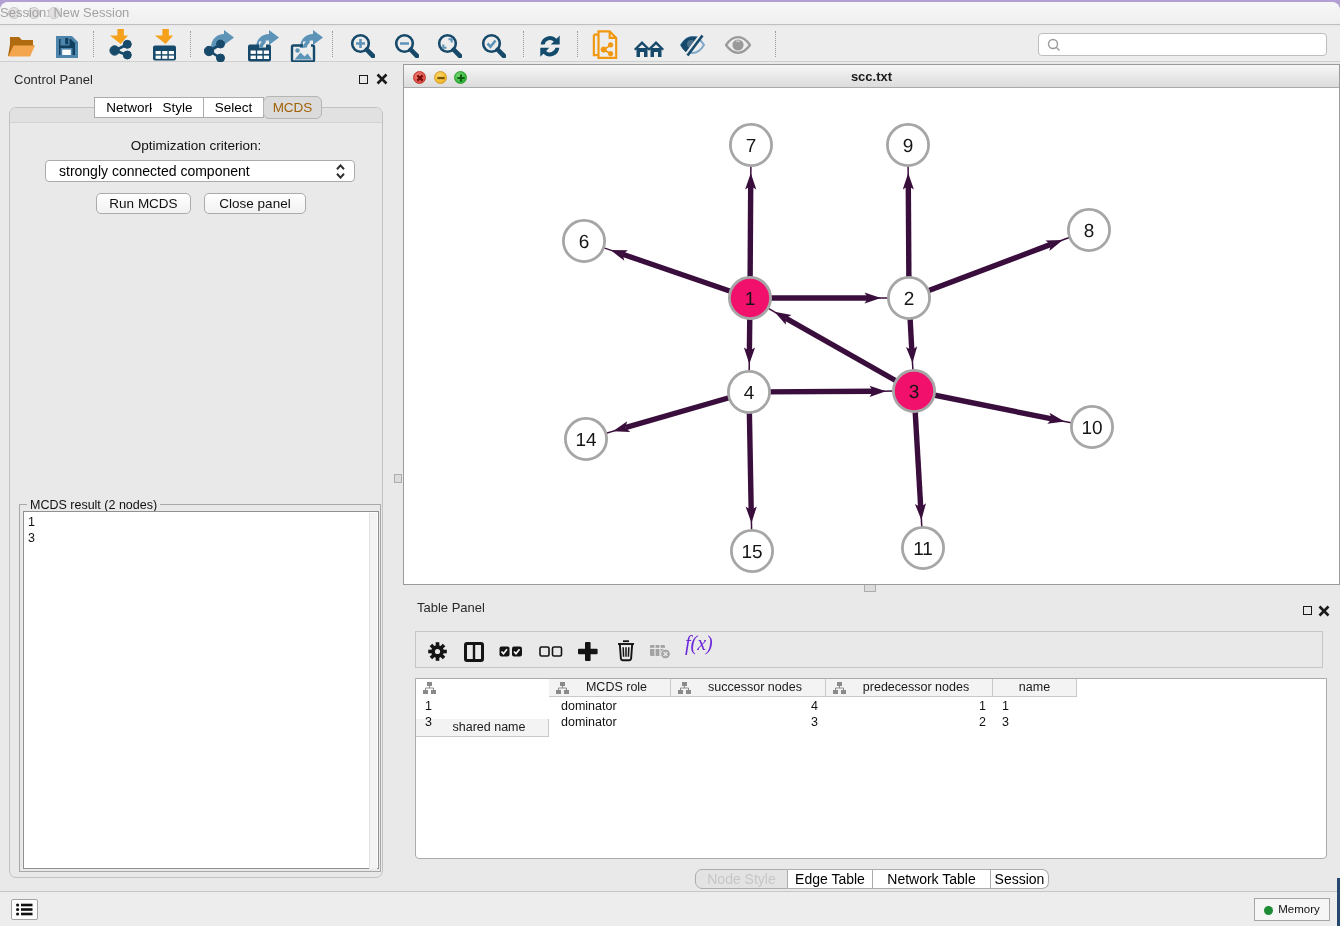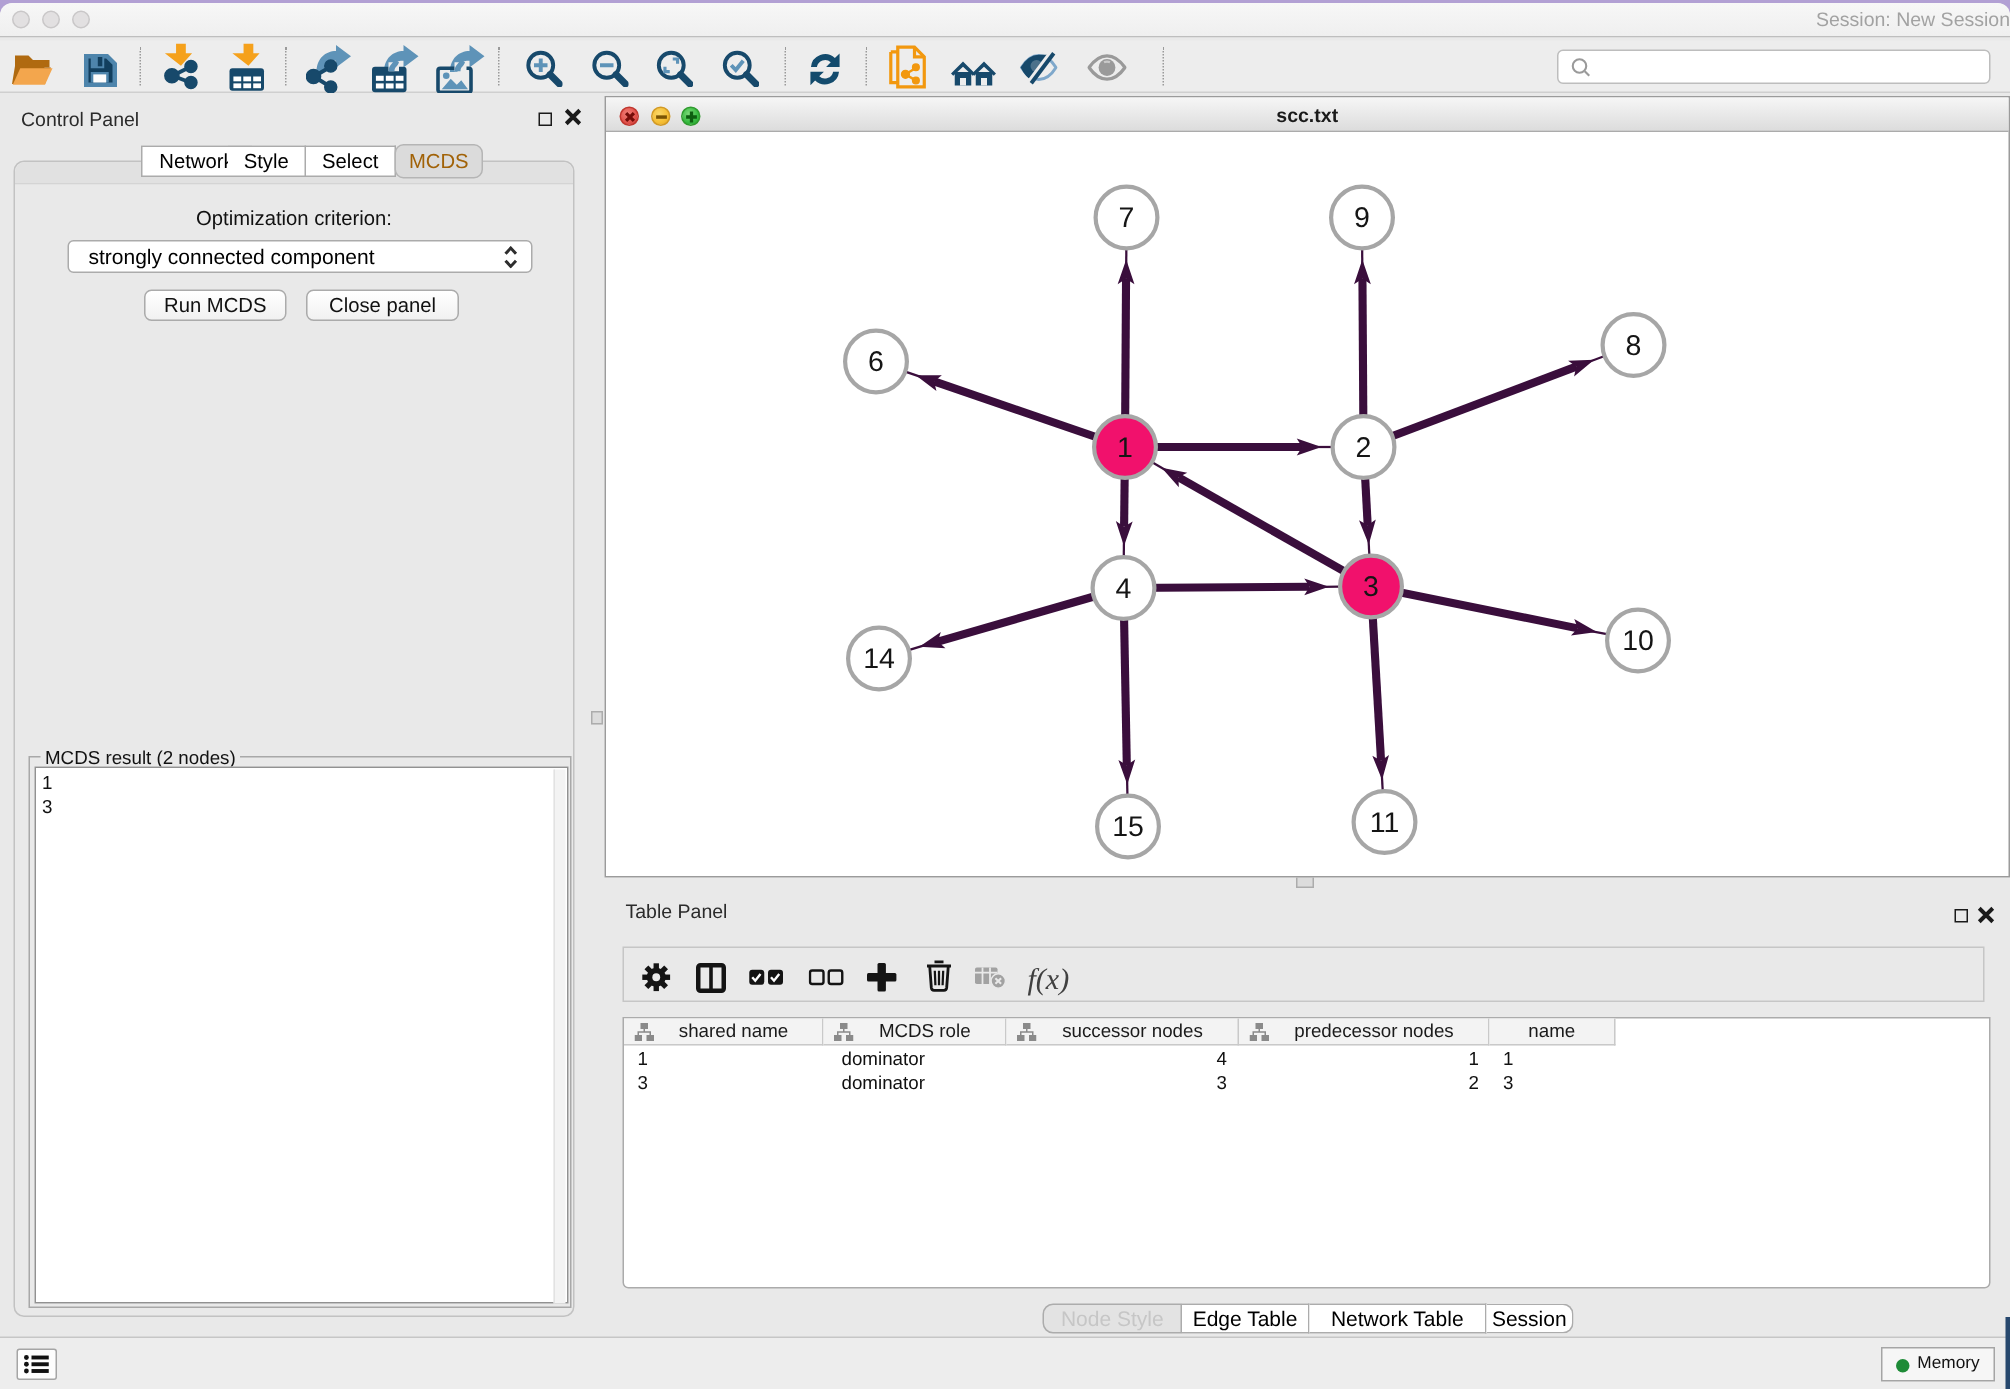--- a/index.html
+++ b/index.html
@@ -2,21 +2,21 @@
 <html><head>
 <meta charset="utf-8">
 <style>
   * { margin:0; padding:0; box-sizing:border-box; }
   html,body { width:1340px; height:926px; overflow:hidden; }
   body { background:#B2A0D4; font-family:"Liberation Sans", sans-serif; position:relative; }
   .abs { position:absolute; }
   #win { position:absolute; left:0; top:2px; width:1340px; height:924px; background:#E9E9E9; border-radius:8px 8px 0 0; overflow:hidden; }
   #titlebar { position:absolute; left:0; top:0; width:1340px; height:23px; background:linear-gradient(#F7F7F7,#EFEFEF); border-bottom:1px solid #BEBEBE; border-radius:8px 8px 0 0; }
   .tl { position:absolute; top:5px; width:12px; height:12px; border-radius:50%; background:#E2E0E1; border:1px solid #C9C7C8; }
-  #title-text { position:absolute; top:3px; left:0; width:100%; text-align:right; font-size:13px; color:#A2A2A2;padding-left:36px; }
+  #title-text { position:absolute; top:3px; left:0; width:100%; text-align:left; font-size:13px; color:#A2A2A2; }
   #toolbar { position:absolute; left:0; top:25px; width:1340px; height:35px; background:#EDEDED; border-bottom:1px solid #CFCFCF; }
   .tsep { position:absolute; top:4px; height:26px; width:0; border-left:1px dotted #9A9A9A; }
   .ticon { position:absolute; top:3px; }
   #search { position:absolute; left:1038px; top:6px; width:289px; height:23px; background:#fff; border:1px solid #BDBDBD; border-radius:4px; }
   
   #cp { position:absolute; left:0; top:60px; width:392px; height:831px; background:#E9E9E9; }
   #cp-title { position:absolute; left:14px; top:10px; font-size:13px; color:#2B2B2B; }
   #cp-float { position:absolute; left:359px; top:13px; width:9px; height:9px; border:1.5px solid #1A1A1A; }
   .tabu { position:absolute; z-index:3; top:35px; height:21px; background:#fff; border:1px solid #ABABAB; font-size:13.5px; color:#000; text-align:center; line-height:20px; }
   #tab-mcds { position:absolute; z-index:3; left:263px; top:34px; width:59px; height:23px; background:#DBDBDB; border:1px solid #B5B5B5; border-radius:6px; color:#a16207; font-size:13.5px; text-align:center; line-height:22px; }
@@ -385,24 +385,24 @@
             <rect x="0" y="1" width="15" height="11" rx="1.2"></rect>
           </g>
 <g stroke="#E9E9E9" stroke-width="1.2">
             <line x1="0" y1="4.4" x2="15" y2="4.4"></line>
             <line x1="5" y1="1" x2="5" y2="12"></line>
             <line x1="10" y1="1" x2="10" y2="12"></line>
           </g>
 <circle cx="15.5" cy="10" r="4.8" fill="#A2A2A2" stroke="#E9E9E9" stroke-width="1"></circle>
 <path d="M13.6,8.1 l3.8,3.8 M17.4,8.1 l-3.8,3.8" stroke="#E9E9E9" stroke-width="1.4"></path>
         </svg>
-<div style="position:absolute; left:269px; top:10px; font-family:'Liberation Serif', serif; font-style:italic; font-size:20px; color:#404040;">f(x)</div>
+<div style="position:absolute; left:269px; top:0; font-family:'Liberation Serif', serif; font-style:italic; font-size:20px; color:#6d28d9;">f(x)</div>
     </div>
     <div id="tablebox">
-      <div class="th" style="left:0px; width:133px; padding-left:14px;">shared name</div>
+      <div class="th" style="left:0px; width:133px; padding-left:14px;margin-top:40px;">shared name</div>
 <svg class="treeicon" style="left:7px;" width="13" height="12" viewBox="0 0 13 12">
           <g fill="#8A8A8A">
             <rect x="4" y="0" width="5" height="4"></rect>
             <rect x="0" y="8" width="5" height="4"></rect>
             <rect x="8" y="8" width="5" height="4"></rect>
             <path d="M6.5,4 v2 M2.5,8 v-2 h8 v2 M6.5,4 v2" stroke="#8A8A8A" fill="none"></path>
           </g>
         </svg>
 <div class="th" style="left:133px; width:122px; padding-left:14px;">MCDS role</div>
 <svg class="treeicon" style="left:140px;" width="13" height="12" viewBox="0 0 13 12">

